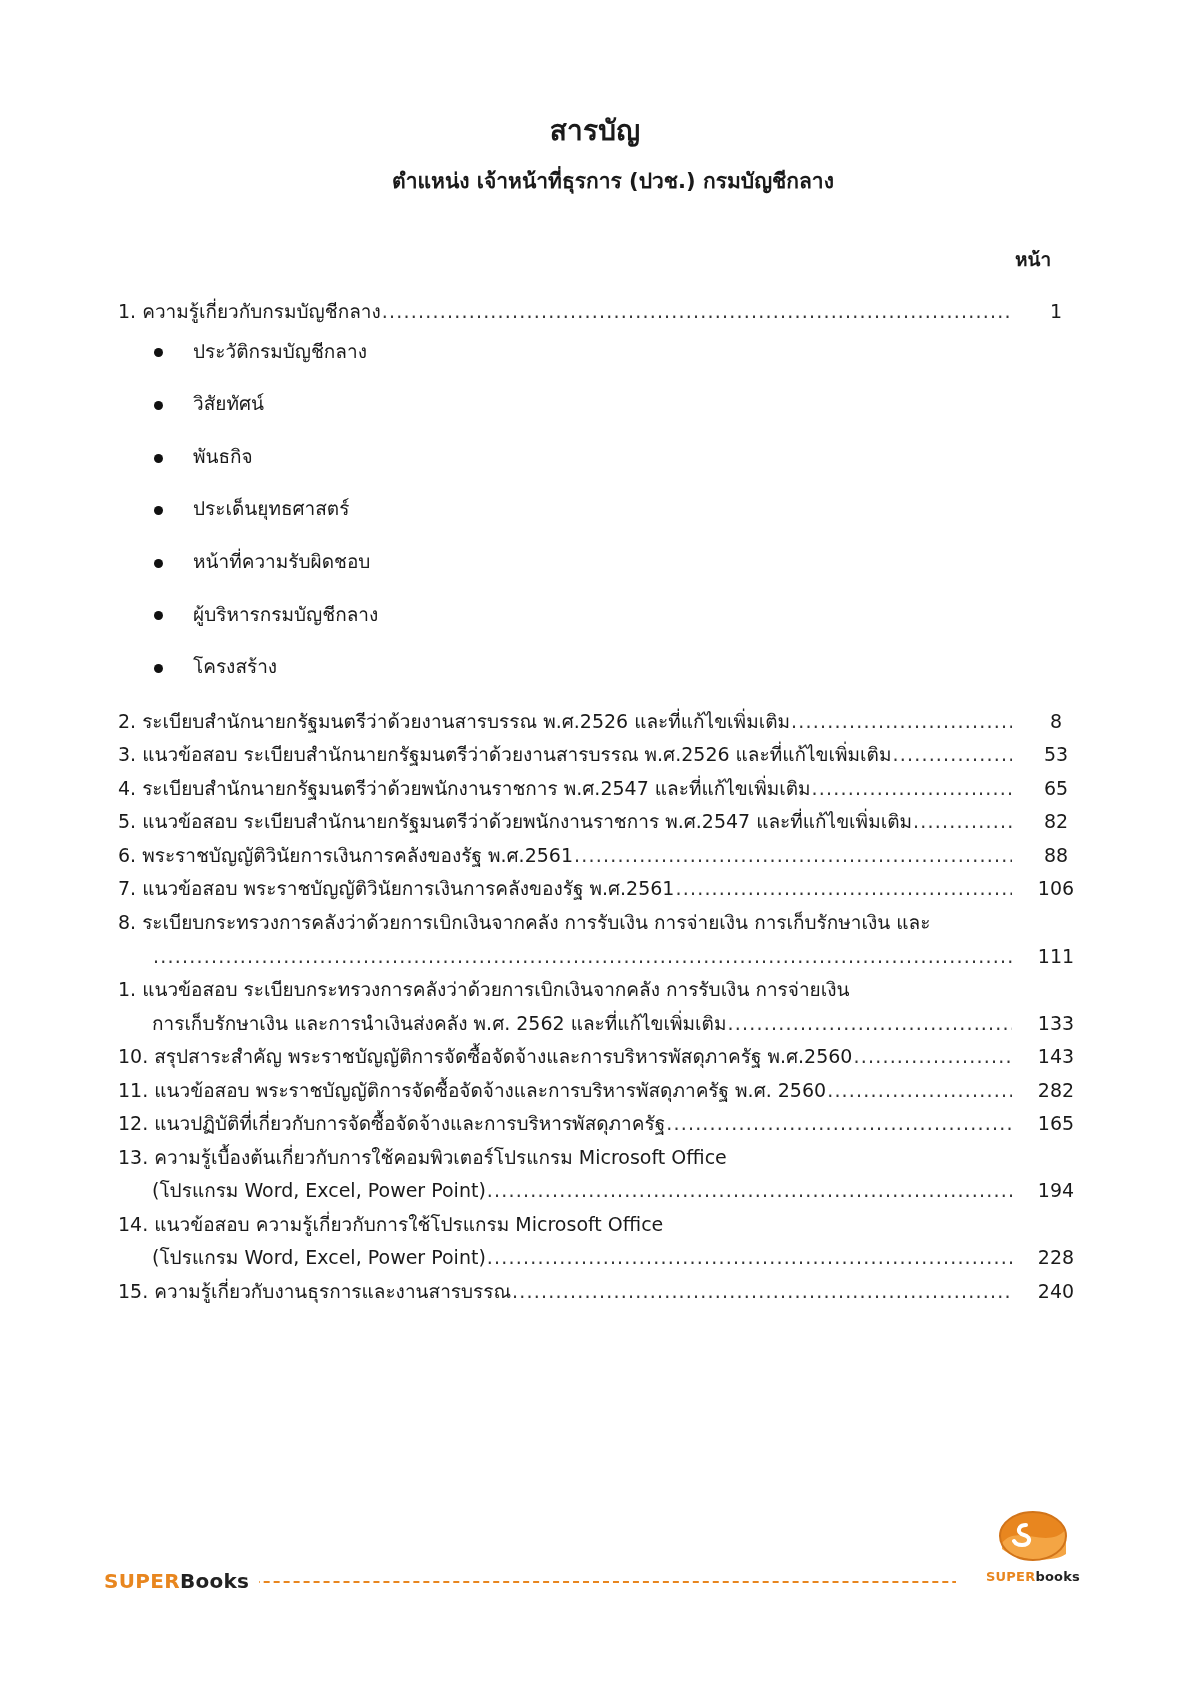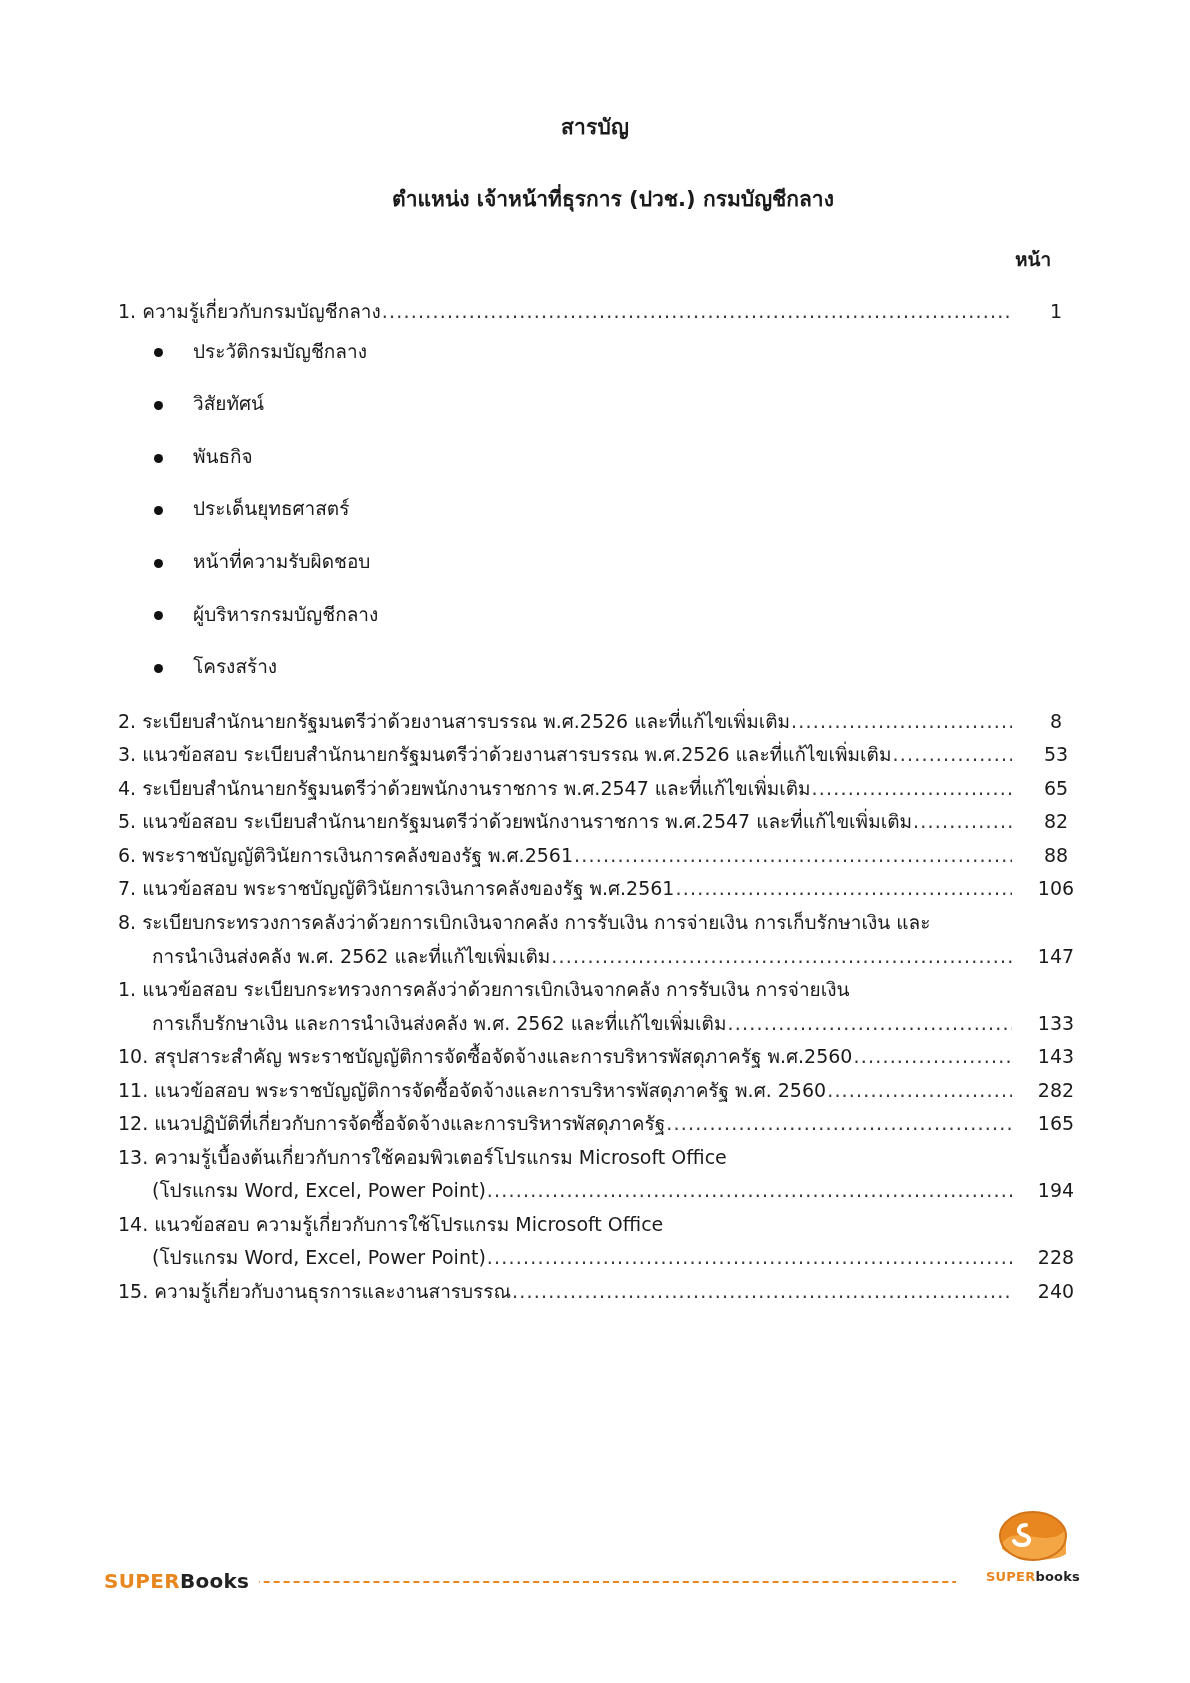--- a/index.html
+++ b/index.html
@@ -23,29 +23,30 @@
 
   
   .doc-header {
     position: absolute;
     top: 112px;
     left: 0;
     right: 0;
     text-align: center;
   }
   .doc-title {
-    font-size: 21px;
+    font-size: 28px;
     font-weight: 600;
     letter-spacing: .2px;
     line-height: 1.5;
+    font-family: Liberation Mono, monospace;
   }
   .doc-subtitle {
     font-size: 21px;
     font-weight: 600;
-    margin-top: 40px;
+    margin-top: 12px;
     line-height: 1.5;
     padding-left: 36px;
   }
 
   
   .page-col-header {
     position: absolute;
     top: 244px;
     right: 112px;
     width: 90px;
@@ -258,23 +259,22 @@
         <span class="entry-text">7. แนวข้อสอบ พระราชบัญญัติวินัยการเงินการคลังของรัฐ พ.ศ.2561</span>
         <span class="leader"></span>
         <span class="pageno">106</span>
       </div>
       <div class="toc-entry plain no-leader">
         <span class="entry-text">8. ระเบียบกระทรวงการคลังว่าด้วยการเบิกเงินจากคลัง การรับเงิน การจ่ายเงิน การเก็บรักษาเงิน และ</span>
         <span class="leader"></span>
         <span class="pageno"></span>
       </div>
       <div class="toc-entry toc-cont">
-        <span class="entry-text">การนำเงินส่งคลัง พ.ศ. 2562 และที่แก้ไขเพิ่มเติม</span>
-        <span class="leader"></span>
-        <span class="pageno">147</span>
+        <span class="leader"></span>
+        <span class="pageno">111</span>
       </div>
       <div class="toc-entry plain no-leader">
         <span class="entry-text">1. แนวข้อสอบ ระเบียบกระทรวงการคลังว่าด้วยการเบิกเงินจากคลัง การรับเงิน การจ่ายเงิน</span>
         <span class="leader"></span>
         <span class="pageno"></span>
       </div>
       <div class="toc-entry toc-cont">
         <span class="entry-text">การเก็บรักษาเงิน และการนำเงินส่งคลัง พ.ศ. 2562 และที่แก้ไขเพิ่มเติม</span>
         <span class="leader"></span>
         <span class="pageno">133</span>

